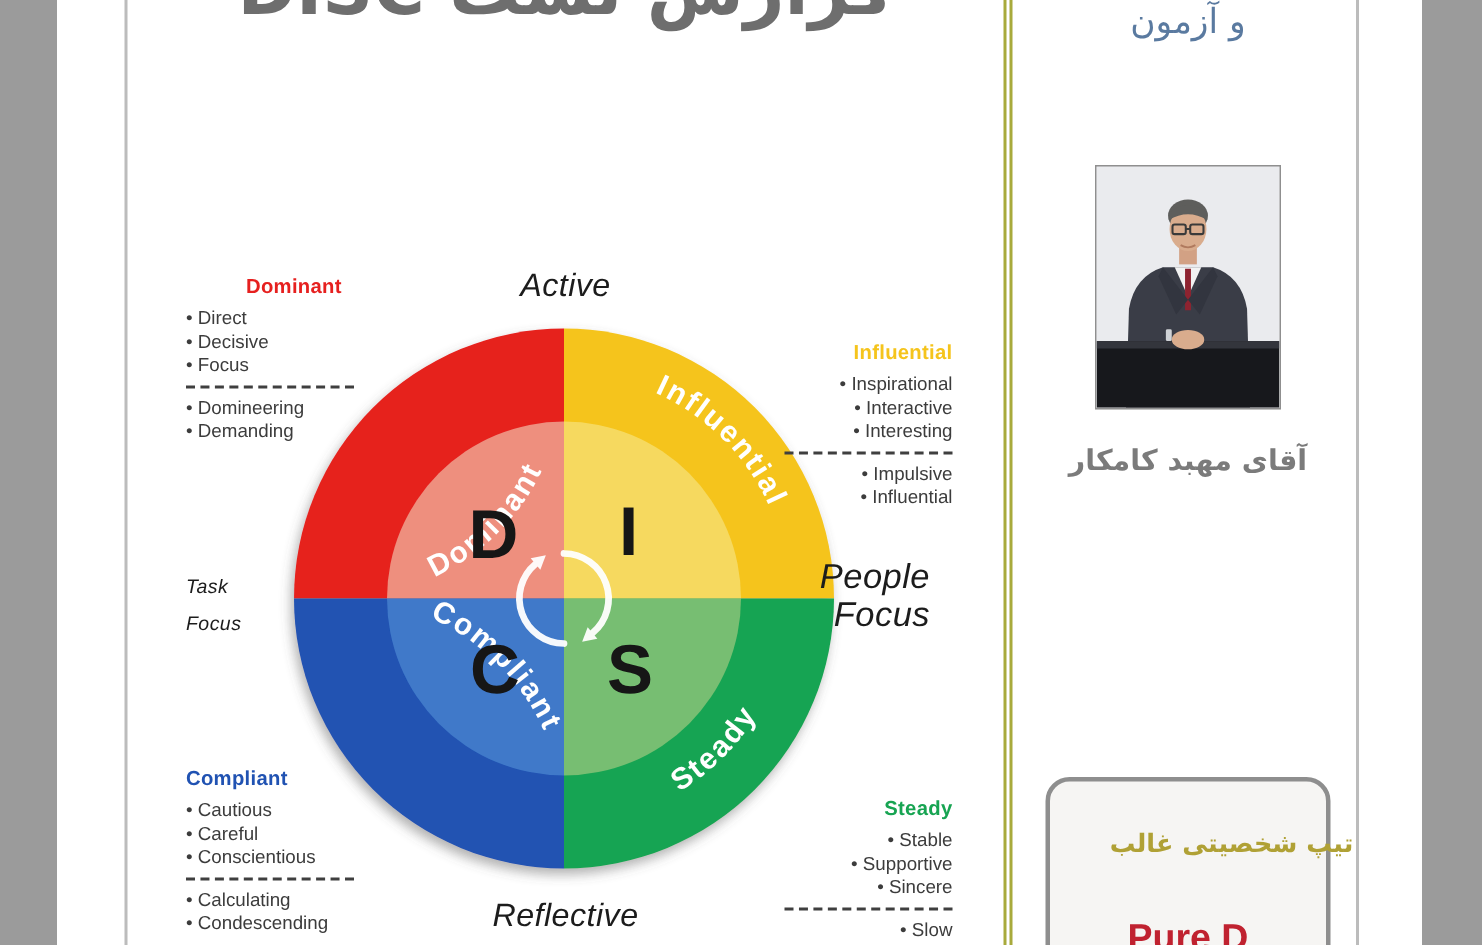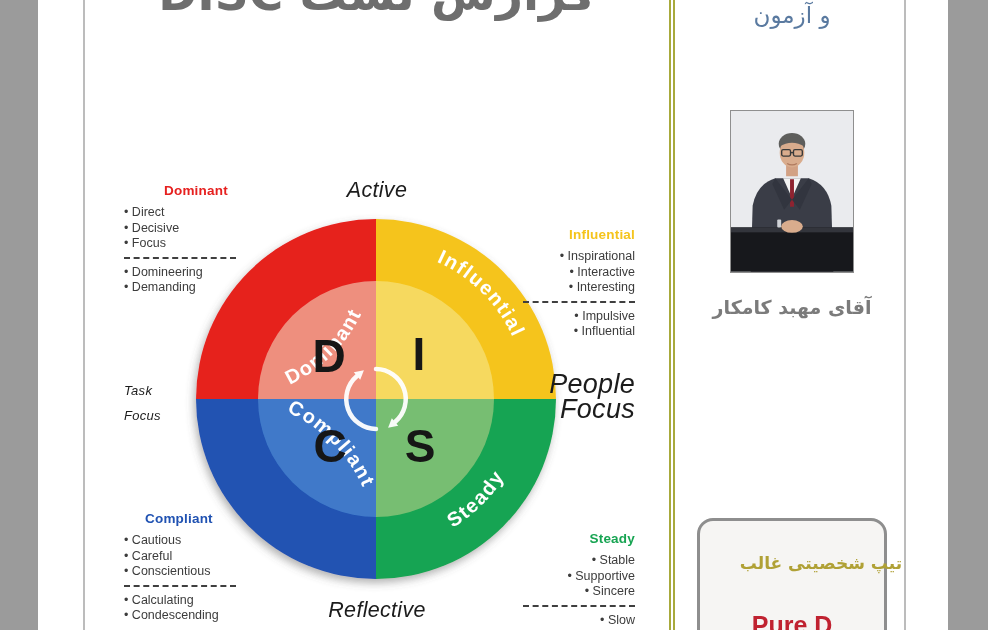--- a/index.html
+++ b/index.html
@@ -12,21 +12,21 @@
   .olive-divider{position:absolute;left:631px;top:0;height:630px;width:2px;background:#ffffff;
     border-left:2px solid #a8aa3c;border-right:2px solid #a8aa3c;}
   .main-area{position:absolute;left:46px;top:0;width:586px;height:630px;}
   .doc-title{position:absolute;top:-34px;left:0;width:100%;text-align:center;
     font-family:"DejaVu Sans",sans-serif;font-weight:bold;font-size:47px;color:#6e6e6e;direction:rtl;}
   .wheel-svg{position:absolute;left:0;top:0;width:586px;height:630px;}
   .axis-label{position:absolute;color:#1c1c1c;font-size:21.5px;letter-spacing:0.3px;font-style:italic;}
   .axis-top{top:178px;left:0;width:100%;text-align:center;}
   .axis-bottom{top:598px;left:0;width:100%;text-align:center;}
   .axis-left{top:378px;left:40px;line-height:25px;font-size:13px;}
-  .axis-right{top:372px;right:35px;text-align:right;line-height:25px;font-size:27px;}
+  .axis-right{top:372px;right:50px;text-align:right;line-height:25px;font-size:23px;}
   .trait-block{position:absolute;width:150px;}
   .trait-block .hdr{font-size:13.5px;font-weight:bold;letter-spacing:0.2px;margin-bottom:7px;}
   .trait-item{font-size:12.5px;color:#3c3c3c;line-height:15.5px;}
   .trait-item::before{content:"•  ";color:#3c3c3c;}
   .dash-sep{border-top:2px dashed #3f3f3f;width:112px;margin:5px 0 6px 0;}
   .tb-dominant{left:40px;top:183px;}
   .tb-influential{right:35px;top:183px;text-align:right;margin-top:44px;}
   .tb-influential .dash-sep{margin-left:auto;}
   .tb-compliant{left:40px;top:511px;}
   .tb-steady{right:35px;top:511px;text-align:right;margin-top:20px;}
@@ -125,21 +125,21 @@
         <div class="hdr" style="color: rgb(245, 196, 28);">Influential</div>
         <div class="trait-item">Inspirational</div>
         <div class="trait-item">Interactive</div>
         <div class="trait-item">Interesting</div>
         <div class="dash-sep"></div>
         <div class="trait-item">Impulsive</div>
         <div class="trait-item">Influential</div>
       </div>
 
       <div class="trait-block tb-compliant">
-        <div class="hdr" style="color: rgb(32, 82, 178); margin-left: 21px;">Compliant</div>
+        <div class="hdr" style="color: rgb(32, 82, 178);">Compliant</div>
         <div class="trait-item">Cautious</div>
         <div class="trait-item">Careful</div>
         <div class="trait-item">Conscientious</div>
         <div class="dash-sep"></div>
         <div class="trait-item">Calculating</div>
         <div class="trait-item">Condescending</div>
       </div>
 
       <div class="trait-block tb-steady">
         <div class="hdr" style="color: rgb(23, 164, 82);">Steady</div>

